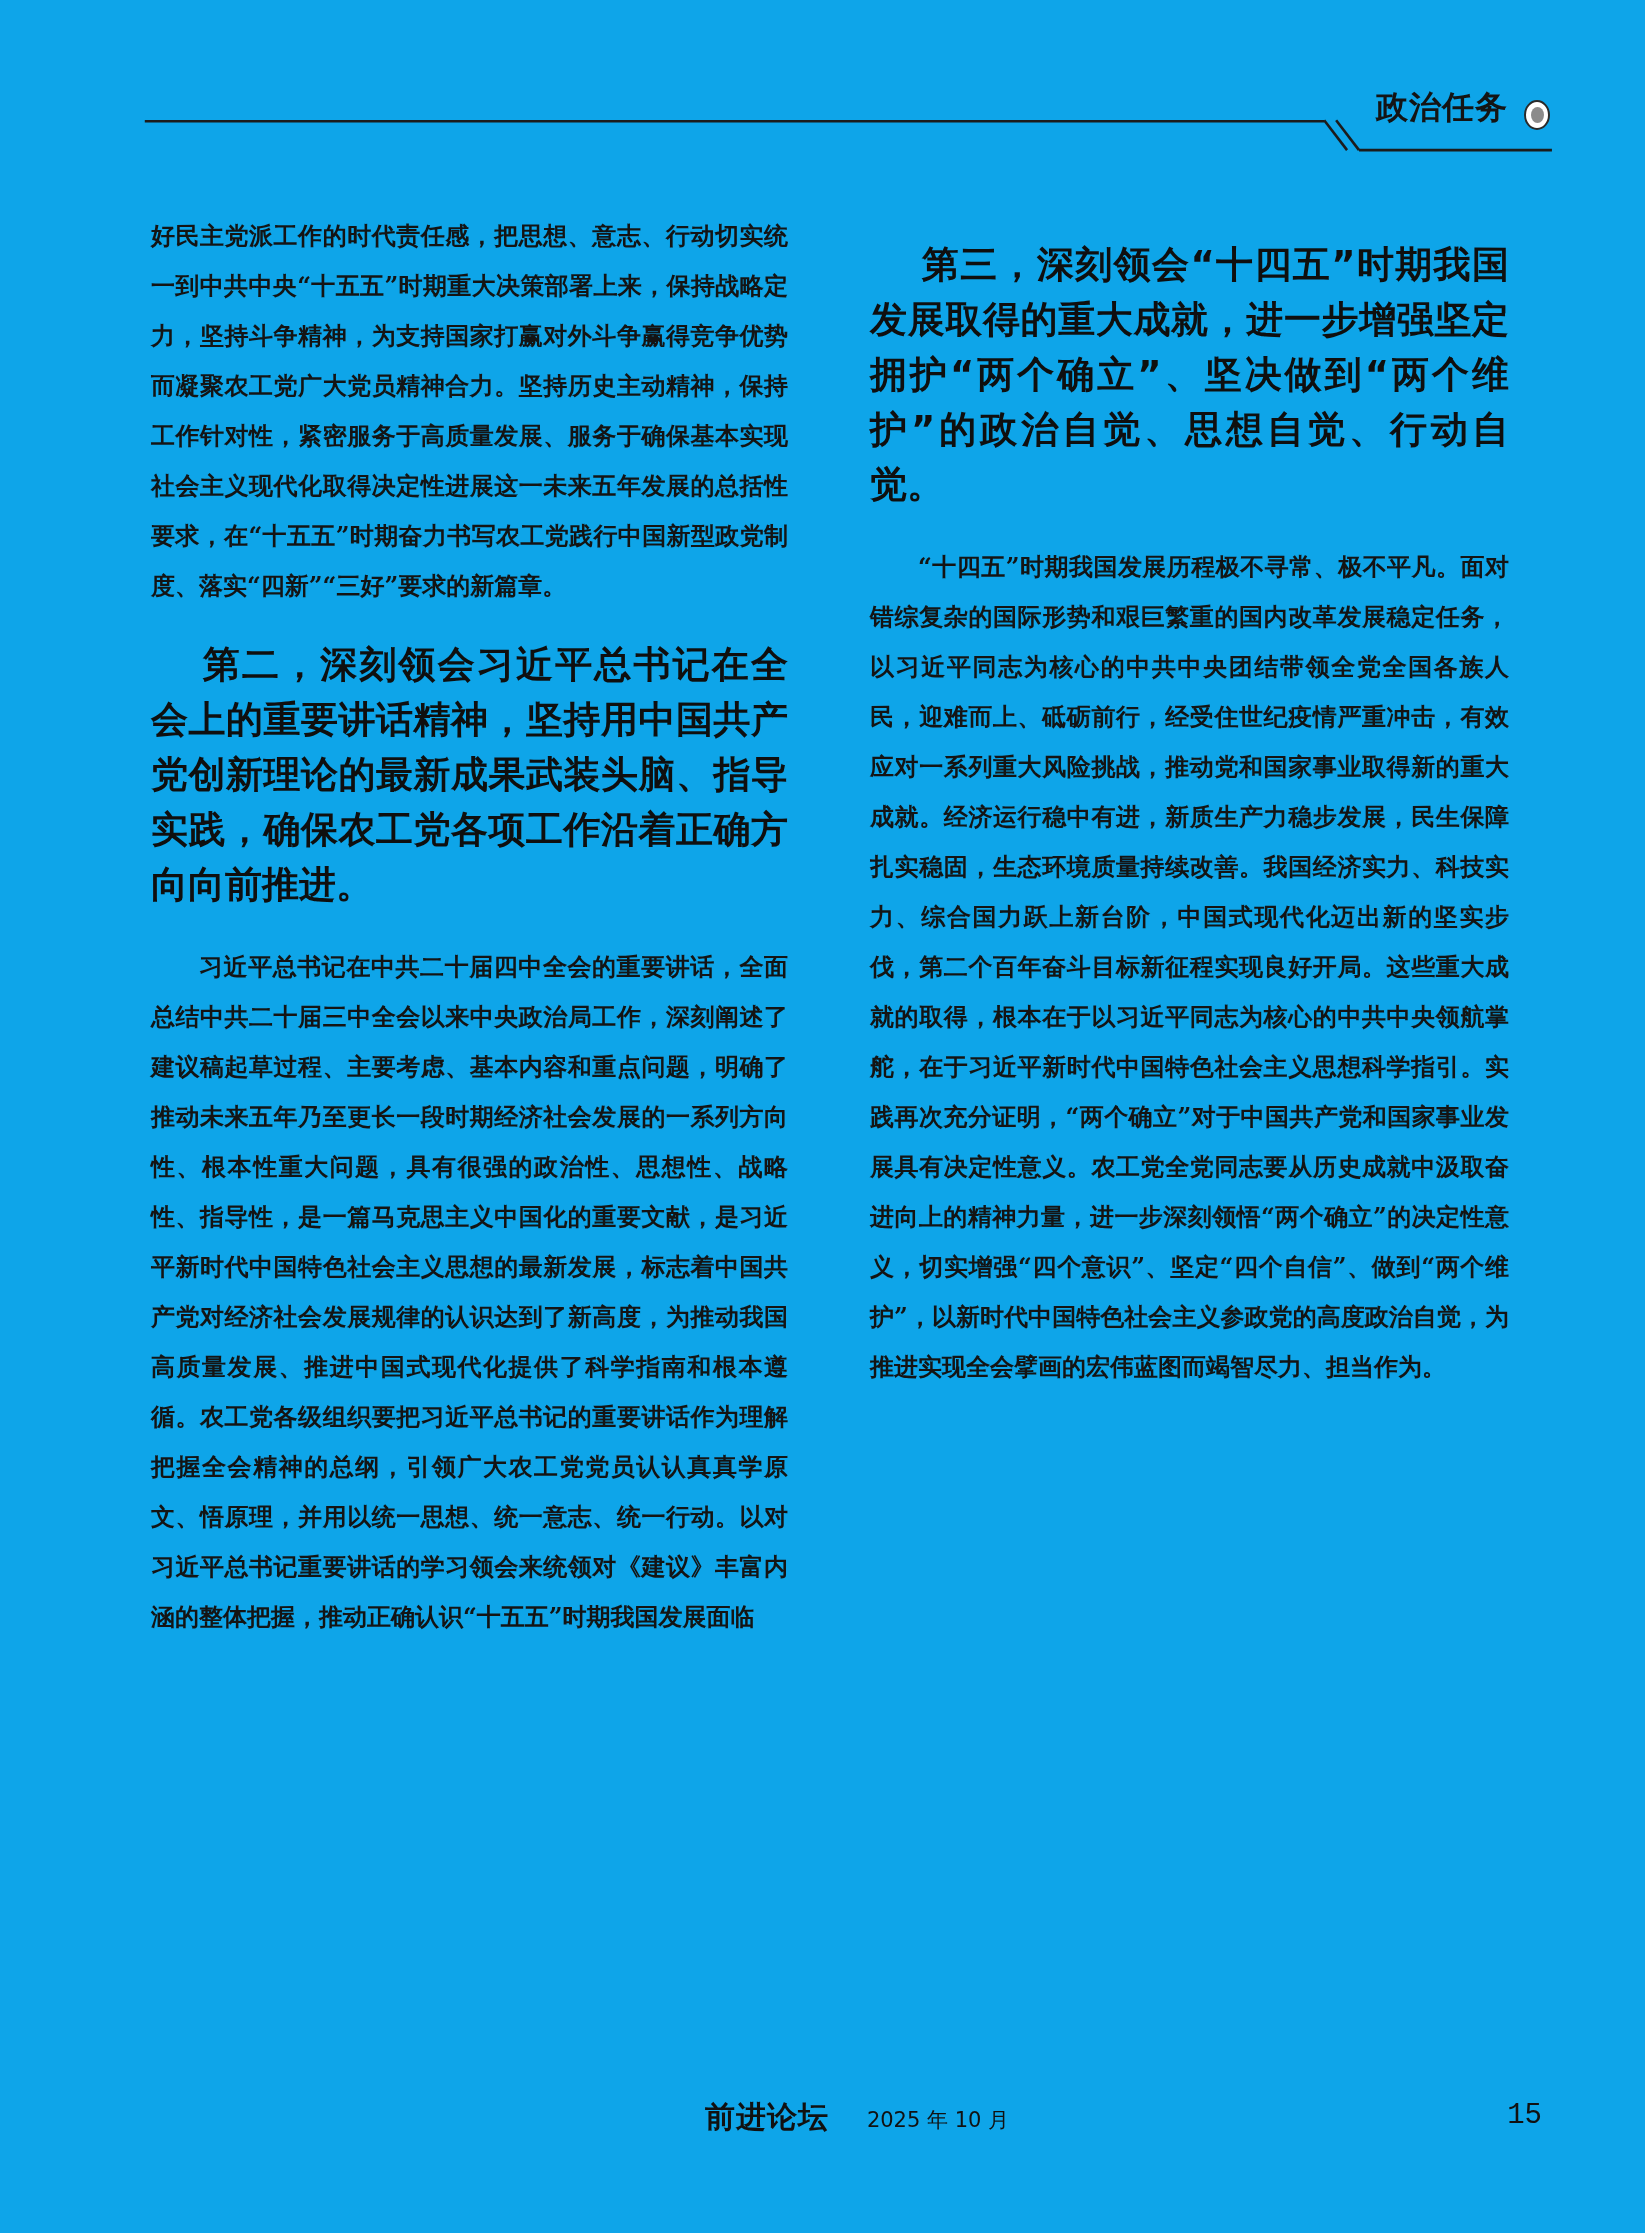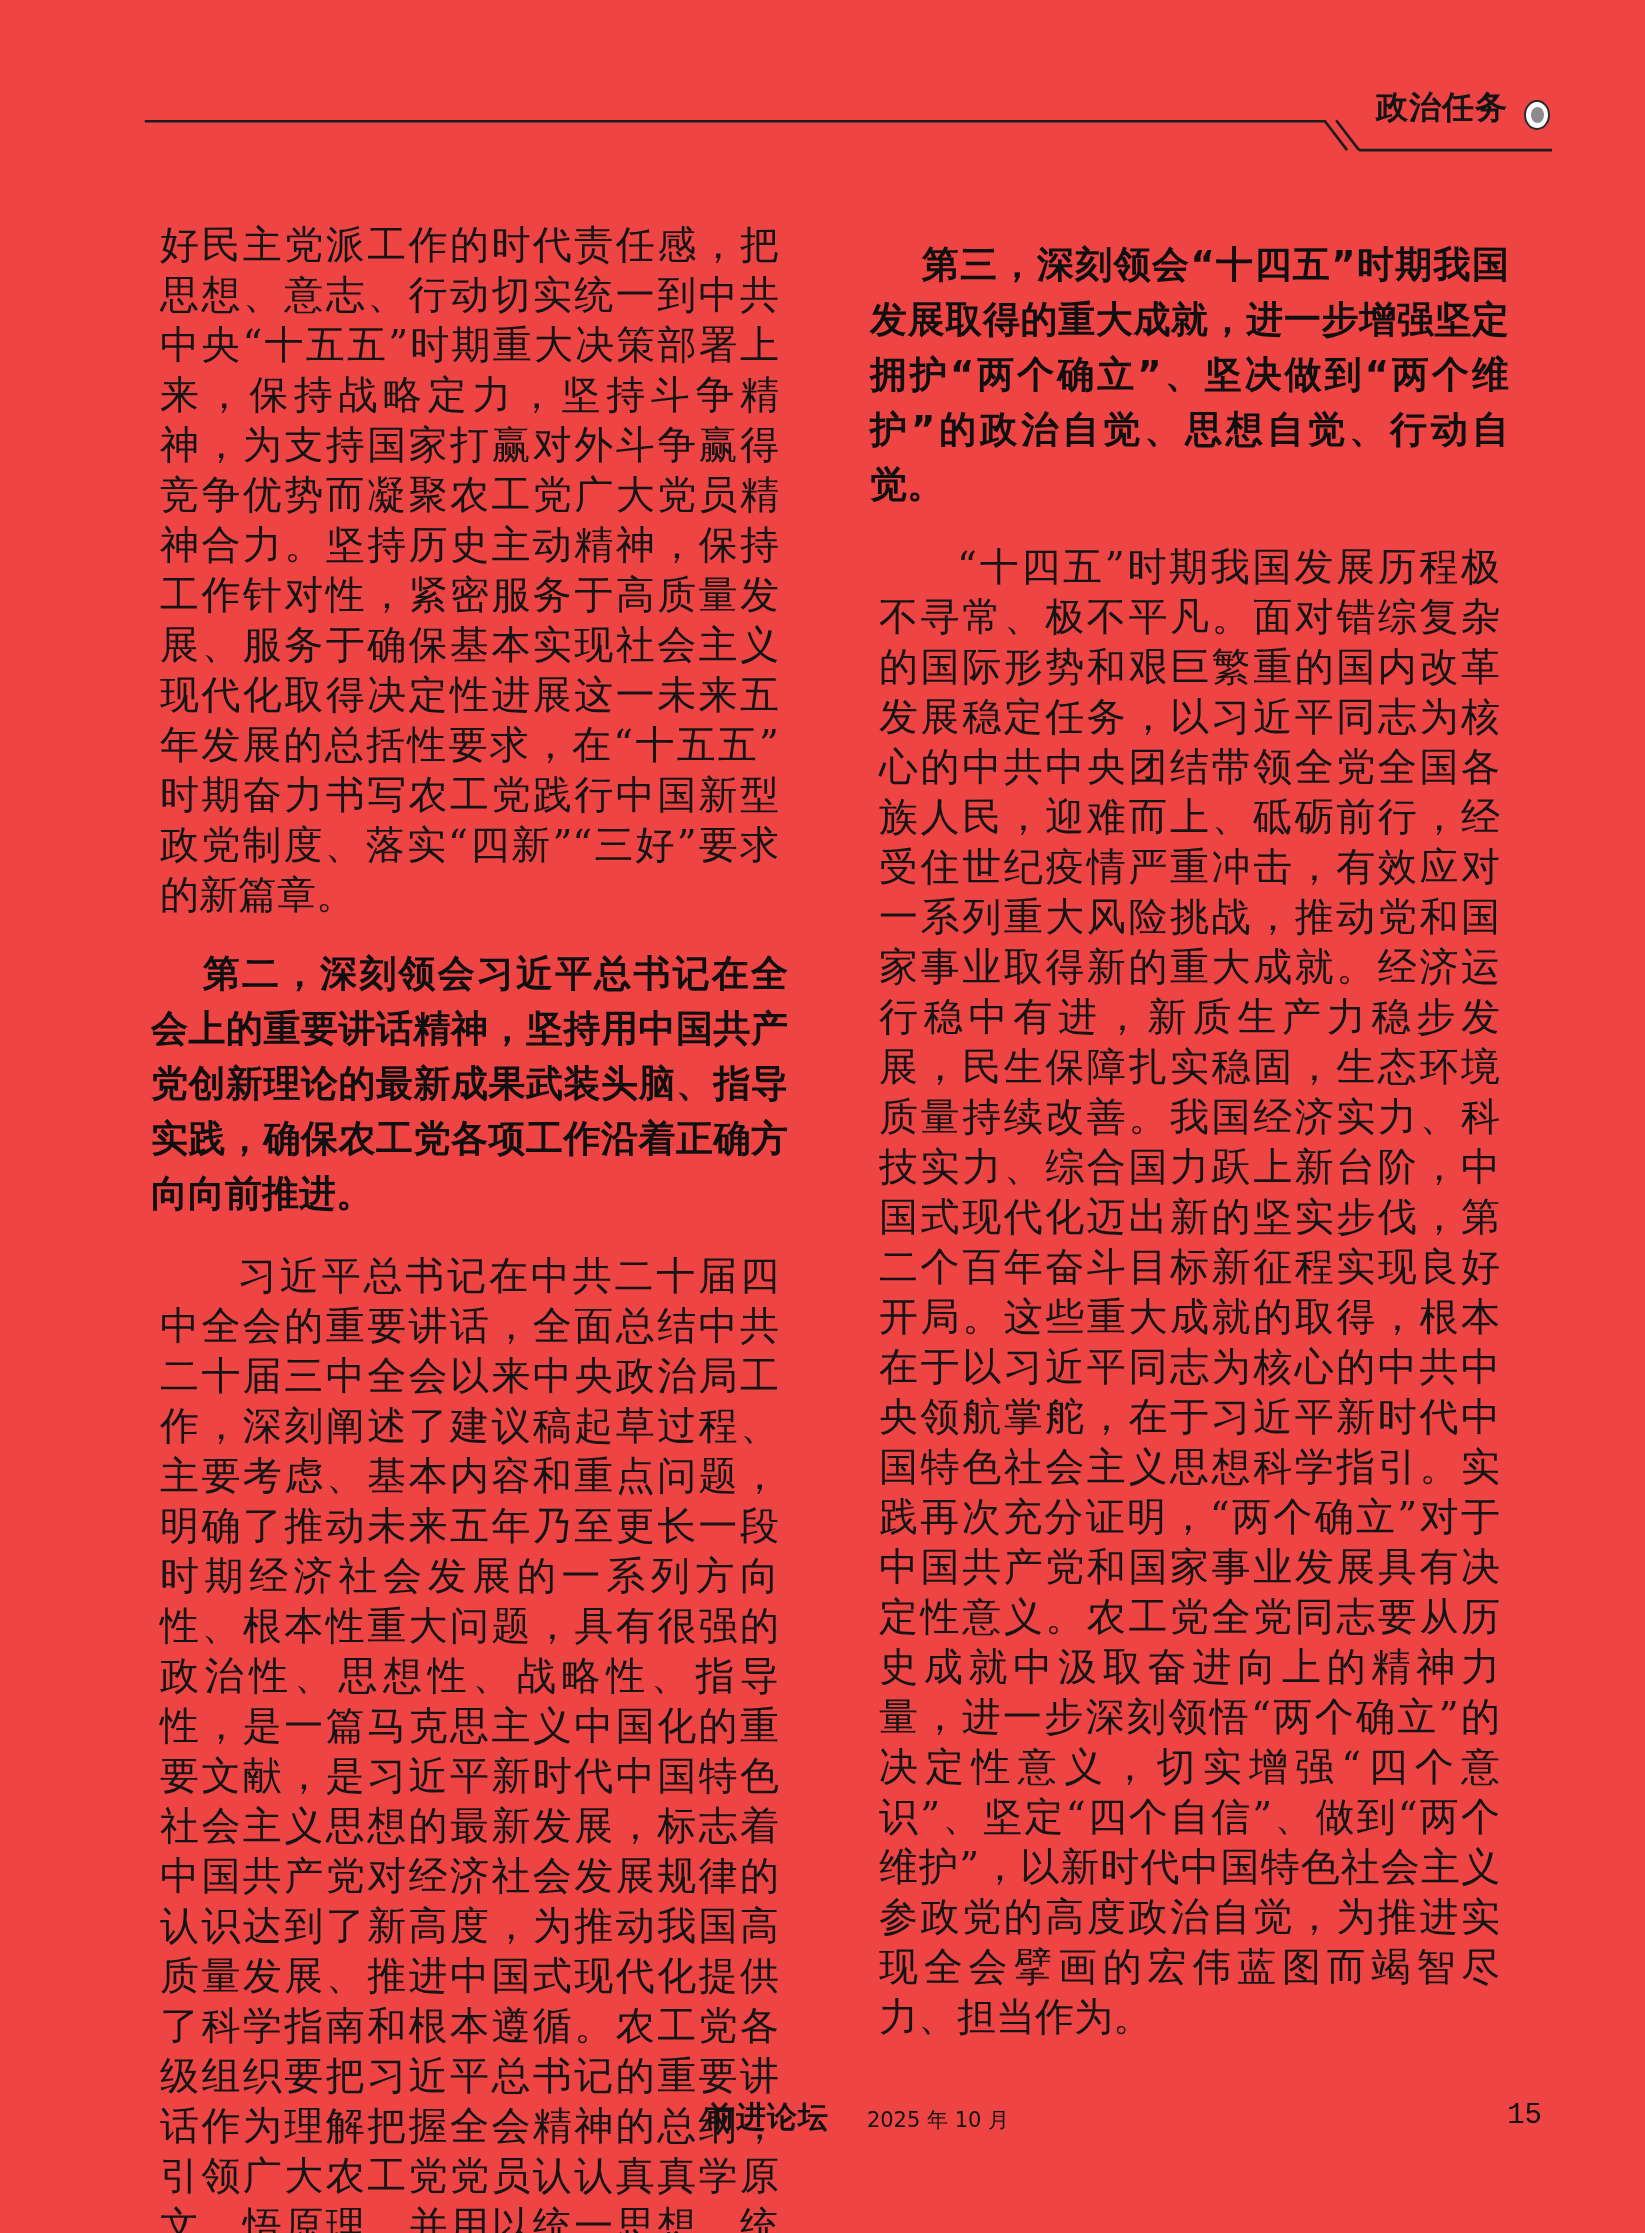--- a/index.html
+++ b/index.html
@@ -4,21 +4,21 @@
 <style>
   html, body {
     margin: 0;
     padding: 0;
     background: #ffffff;
   }
   .page {
     position: relative;
     width: 1646px;
     height: 2234px;
-    background: #ef4444;
+    background: #0ea5e9;
     overflow: hidden;
     color: #161616;
   }
 
   
   .header-rule-svg {
     position: absolute;
     left: 0;
     top: 0;
     width: 1646px;
@@ -62,27 +62,28 @@
 
   
   .col {
     position: absolute;
     top: 211px;
   }
   .col-left  { left: 151px; width: 637px; }
   .col-right { left: 870px; width: 639px; }
 
   .body-text {
-    margin: 9px;
+    margin: 0;
     font-family: "DejaVu Serif", "Liberation Serif", serif;
-    font-size: 39px;
+    font-size: 24px;
     line-height: 50px;
     text-align: justify;
     text-justify: inter-ideograph;
     color: #141414;
+    font-weight: bold;
   }
   .body-text.indent { text-indent: 2em; }
 
   .section-heading {
     margin: 26px 0 30px 0;
     font-family: "DejaVu Sans", "Liberation Sans", sans-serif;
     font-size: 37px;
     line-height: 55px;
     font-weight: 800;
     text-align: justify;

